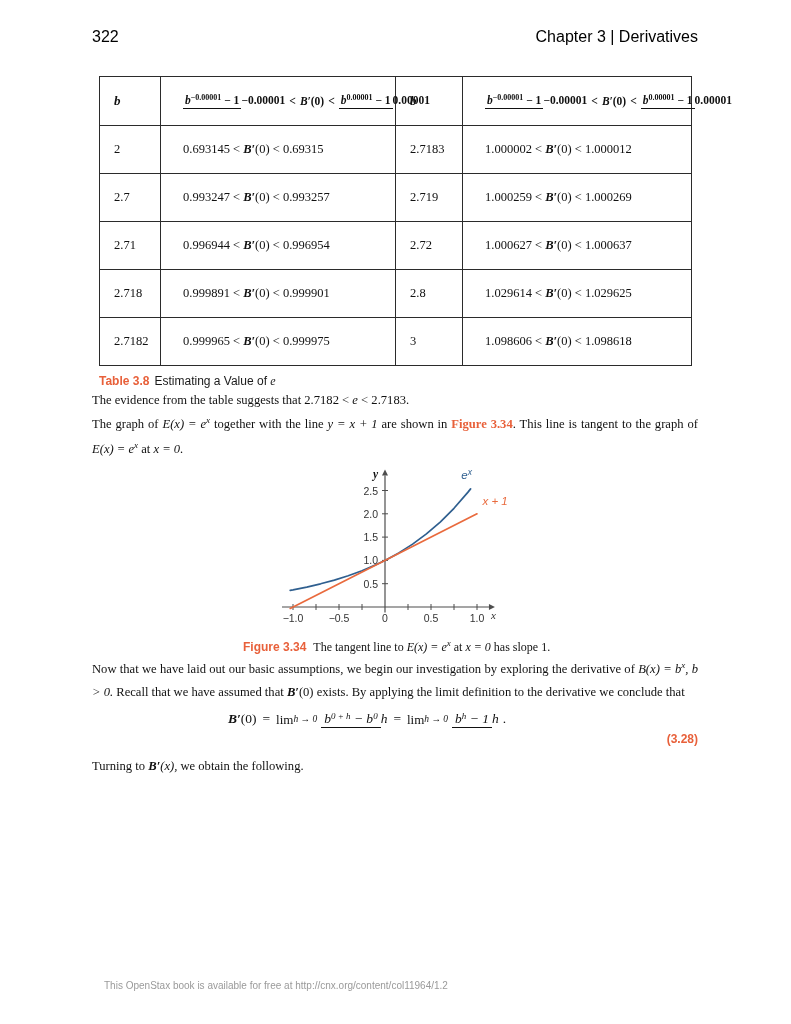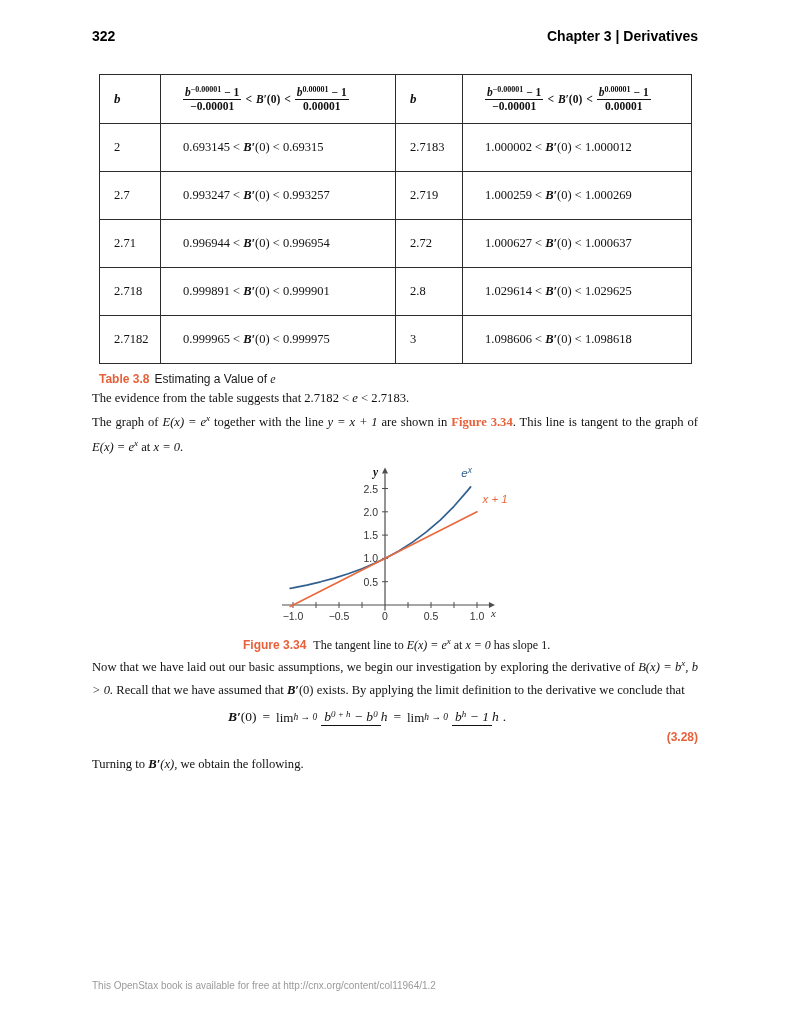--- a/index.html
+++ b/index.html
@@ -1,37 +1,37 @@
 <!DOCTYPE html>
 <html><head>
 <meta charset="utf-8">
 <style>
   html,body{margin:0;padding:0;background:#fff;}
   .page{position:relative;width:791px;height:1024px;background:#fff;overflow:hidden;
         font-family:"Liberation Serif",serif;color:#111;}
   .content{margin:0 93px 0 92px;}
   .running-head{display:flex;justify-content:space-between;align-items:baseline;
-        padding-top:28px;font-family:"Liberation Sans",sans-serif;font-size:14px;font-weight:bold;color:#000;text-align:right;}
+        padding-top:28px;font-family:"Liberation Sans",sans-serif;font-size:16px;font-weight:normal;color:#000;text-align:right;}
 
   
   table.datatable{border-collapse:collapse;table-layout:fixed;width:592px;margin:30px 0 0 7px;
         font-size:12.5px;}
   table.datatable col.c1{width:61px} table.datatable col.c2{width:235px}
   table.datatable col.c3{width:67px} table.datatable col.c4{width:229px}
   table.datatable th,table.datatable td{border:1px solid #2b2b2b;vertical-align:middle;}
   table.datatable{border:1.5px solid #2b2b2b;}
   thead th{border-bottom:3px double #2b2b2b;height:46px;text-align:left;}
   tbody td{height:45px;}
   .cell-b{padding-left:14px;}
   .cell-ineq{padding-left:22px;}
   th.cell-b .bvar{font-size:13px;}
   .bvar{font-style:italic;font-weight:bold;}
   .ivar{font-style:italic;}
   .hexpr{font-weight:bold;font-size:11.5px;white-space:nowrap;display:flex;align-items:center;gap:4px;}
-  .fracH{display:inline-flex;flex-direction:column;align-items:center;line-height:1.15;}
+  .fracH{display:inline-flex;align-items:center;line-height:1.15;}
   .fracH .num{border-bottom:1.3px solid #111;padding:0 2px 0;}
   .fracH sup{font-size:8px;vertical-align:4px;}
   .tbl-caption{margin:8px 0 0 7px;font-family:"Liberation Sans",sans-serif;font-size:12px;color:#1a1a1a;}
   .tbl-caption .cap-label{color:#E8603A;font-weight:bold;margin-right:5px;}
   .tbl-caption .evar{font-family:"Liberation Serif",serif;font-style:italic;}
 
   
   p.para{margin:0;font-size:12.6px;line-height:1.85;}
   .mt24{margin-top:24px}.mt8{margin-top:8px}.mt28{margin-top:28px}.mt6{margin-top:6px}
   .just{text-align:justify;}
@@ -56,21 +56,21 @@
   .equation .sp{margin:0 2px;}
   .lim{display:inline-flex;flex-direction:row;align-items:center;line-height:1;}
   .lim .w{font-size:13px;}
   .lim .s{font-size:9.5px;font-style:italic;margin-top:1px;}
   .frac2{display:inline-flex;flex-direction:row;align-items:center;line-height:1.2;font-style:italic;}
   .frac2 .num{border-bottom:1.3px solid #111;padding:0 3px 0;}
   .frac2 sup{font-size:9px;vertical-align:4px;}
   .eqnum{position:absolute;right:0;top:2px;font-family:"Liberation Sans",sans-serif;
         font-size:12px;font-weight:bold;color:#E8603A;margin-top:19px;}
 
-  .footer{position:absolute;left:92px;top:980px;font-family:"Liberation Sans",sans-serif;
+  .footer{position:absolute;left:104px;top:980px;font-family:"Liberation Sans",sans-serif;
         font-size:10px;color:#9a9a9a;}
 </style>
 </head>
 <body>
 
 <div class="page">
 
   <div class="content">
 
     <div class="running-head">

